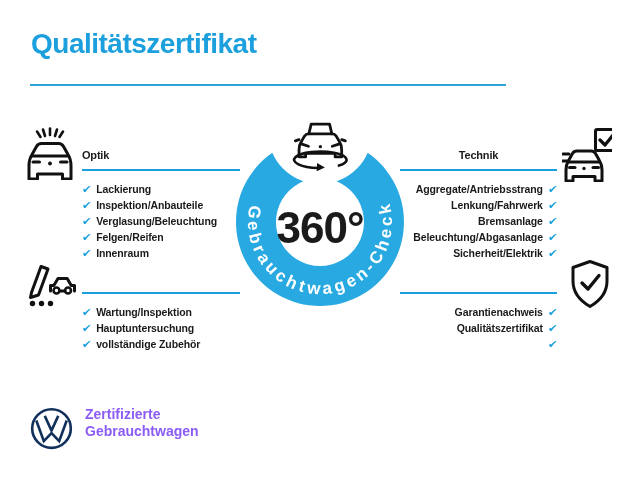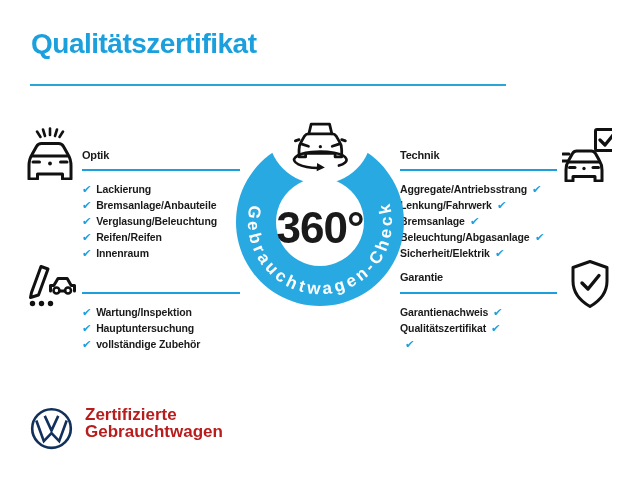--- a/index.html
+++ b/index.html
@@ -2,31 +2,31 @@
 <html><head>
 <meta charset="utf-8">
 <style>
   html,body{margin:0;padding:0;background:#fff;}
   .stage{position:relative;width:612px;height:480px;background:#fff;overflow:hidden;
          font-family:"Liberation Sans",sans-serif;}
   .abs{position:absolute;}
   .title{left:31px;top:28px;font-size:28px;font-weight:bold;letter-spacing:-0.5px;color:#1b9fdd;}
   .toprule{left:30px;top:84px;width:476px;height:2px;background:#2ba4d8;}
   .sec-head{font-size:11px;font-weight:bold;color:#1a1a1a;letter-spacing:-0.2px;}
-  .sec-head.r{text-align:left;}
+  .sec-head.r{text-align:center;}
   .rule{height:2px;background:#1b9fdd;}
   .items{display:flex;flex-direction:column;}
   .item{display:flex;align-items:center;height:16px;font-size:10.5px;font-weight:bold;
         color:#1a1a1a;letter-spacing:-0.1px;}
-  .item.r{justify-content:flex-start;}
+  .item.r{justify-content:flex-end;}
   .chk{color:#1b9fdd;font-size:11px;font-family:"DejaVu Sans",sans-serif;
        transform:skewX(-6deg);line-height:1;}
   .item .chk.lead{margin-right:5px;}
   .item .chk.trail{margin-left:5px;}
-  .footer-text{left:85px;top:406px;font-size:17px;font-weight:bold;line-height:17px;color:#b91c1c;}
+  .footer-text{left:85px;top:406px;font-size:14px;font-weight:bold;line-height:17px;color:#8b5cf6;}
   svg text, svg textPath{font-family:"Liberation Sans",sans-serif;}
   .ic{stroke:#111;fill:none;stroke-linecap:round;stroke-linejoin:round;}
 </style>
 </head>
 <body>
 
 <div class="stage">
 
   <div class="abs title">Qualitätszertifikat</div>
   <div class="abs toprule"></div>
@@ -50,29 +50,29 @@
 
   <div class="abs sec-head" style="left:82px;top:149px;width:158px">Optik</div>
   <div class="abs rule" style="left:82px;top:169px;width:158px"></div>
   <div class="abs items" style="left:82px;top:181px;width:158px">
     <div class="item">
         <span class="chk lead">✔</span>
         <span>Lackierung</span>
       </div>
     <div class="item">
         <span class="chk lead">✔</span>
-        <span>Bremsanlage/Anbauteile</span>
+        <span>Inspektion/Anbauteile</span>
       </div>
     <div class="item">
         <span class="chk lead">✔</span>
         <span>Verglasung/Beleuchtung</span>
       </div>
     <div class="item">
         <span class="chk lead">✔</span>
-        <span>Reifen/Reifen</span>
+        <span>Felgen/Reifen</span>
       </div>
     <div class="item">
         <span class="chk lead">✔</span>
         <span>Innenraum</span>
       </div>
   </div>
 
   <svg class="abs" style="left:562px;top:126px" width="58" height="56" viewBox="0 0 58 56">
     <g class="ic" stroke-width="3">
       <path d="M4,55 V44 C4,40 5,37 6.6,34.5 L10.5,27.5 C11.4,25.9 13,25 14.8,25 H29.2 C31,25 32.6,25.9 33.5,27.5 L37.4,34.5 C39,37 40,40 40,44 V55 H33 V50.5 H11 V55 Z"></path>
@@ -139,21 +139,20 @@
         <span class="chk lead">✔</span>
         <span>vollständige Zubehör</span>
       </div>
   </div>
 
   <svg class="abs" style="left:567px;top:258px" width="46" height="52" viewBox="0 0 46 52">
     <path class="ic" stroke-width="3" d="M23,3.5 L40,9.5 V23 C40,34 33.5,42.5 23,48.5 C12.5,42.5 6,34 6,23 V9.5 Z"></path>
     <path class="ic" stroke-width="3.4" d="M15,25 L21,31 L32,17.5"></path>
   </svg>
 
-  <div class="abs sec-head r" style="left:400px;top:271px;width:157px">Garantie</div>
   <div class="abs rule" style="left:400px;top:292px;width:157px"></div>
   <div class="abs items" style="left:400px;top:304px;width:157px">
     <div class="item r">
         <span>Garantienachweis</span>
         <span class="chk trail">✔</span>
       </div>
     <div class="item r">
         <span>Qualitätszertifikat</span>
         <span class="chk trail">✔</span>
       </div>

